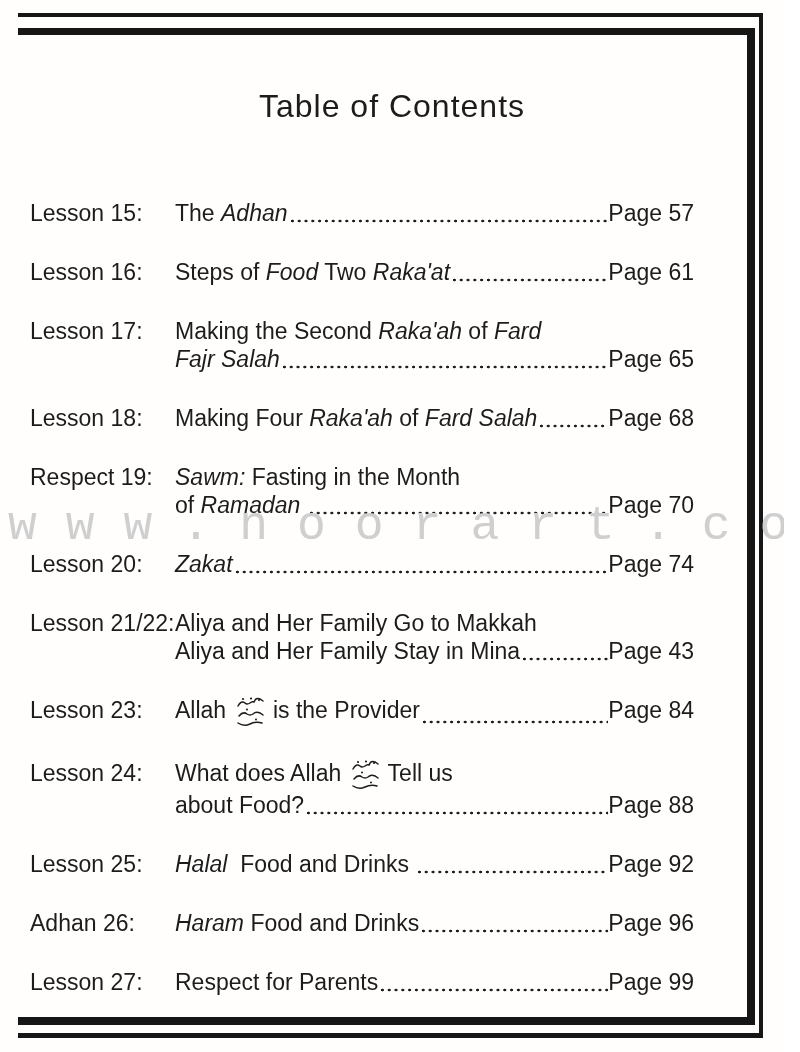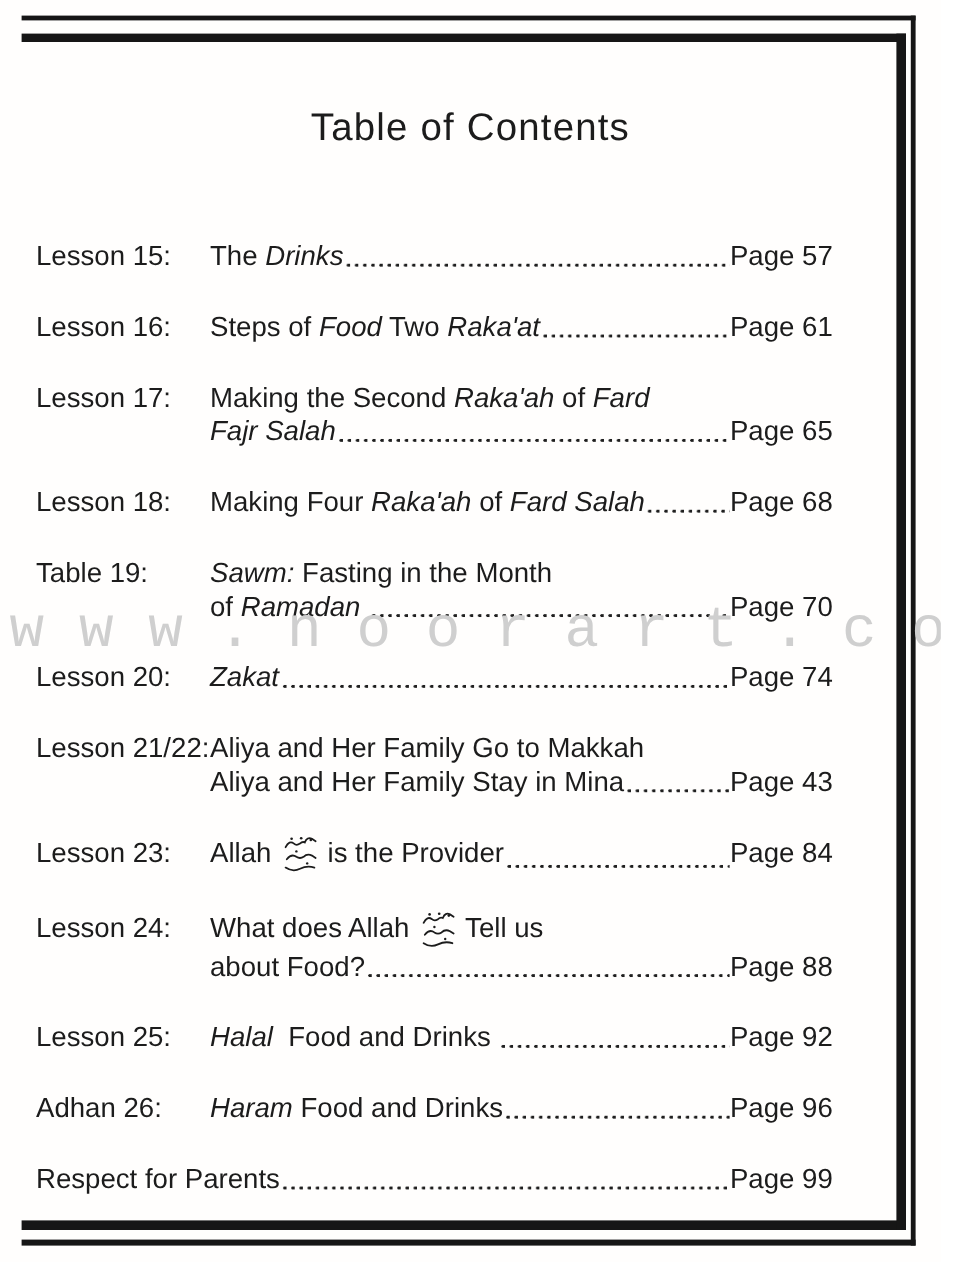--- a/index.html
+++ b/index.html
@@ -77,21 +77,21 @@
   <div class="frame-inner"></div>
 
   <h1 class="title">Table of Contents</h1>
 
   <div class="rows" id="rows">
       <div class="row">
         <span class="label">Lesson 15:</span>
         <div class="content">
           <div class="line">
             <span class="seg">The </span>
-            <span class="seg it">Drinks</span>
+            <span class="seg it">Adhan</span>
             <div class="leader"></div>
             <span class="pagenum">Page 57</span>
           </div>
         </div>
       </div>
       <div class="row">
         <span class="label">Lesson 16:</span>
         <div class="content">
           <div class="line">
             <span class="seg">Steps of </span>
@@ -126,21 +126,21 @@
             <span class="seg">Making Four </span>
             <span class="seg it">Raka'ah</span>
             <span class="seg"> of </span>
             <span class="seg it">Fard Salah</span>
             <div class="leader"></div>
             <span class="pagenum">Page 68</span>
           </div>
         </div>
       </div>
       <div class="row">
-        <span class="label">Table 19:</span>
+        <span class="label">Respect 19:</span>
         <div class="content">
           <div class="line">
             <span class="seg it">Sawm:</span>
             <span class="seg"> Fasting in the Month</span>
           </div>
           <div class="line">
             <span class="seg">of </span>
             <span class="seg it">Ramadan</span>
             <span class="seg"> </span>
             <div class="leader"></div>
@@ -240,20 +240,21 @@
         <div class="content">
           <div class="line">
             <span class="seg it">Haram</span>
             <span class="seg"> Food and Drinks</span>
             <div class="leader"></div>
             <span class="pagenum">Page 96</span>
           </div>
         </div>
       </div>
       <div class="row">
+        <span class="label">Lesson 27:</span>
         <div class="content">
           <div class="line">
             <span class="seg">Respect for Parents</span>
             <div class="leader"></div>
             <span class="pagenum">Page 99</span>
           </div>
         </div>
       </div>
     </div>
 

